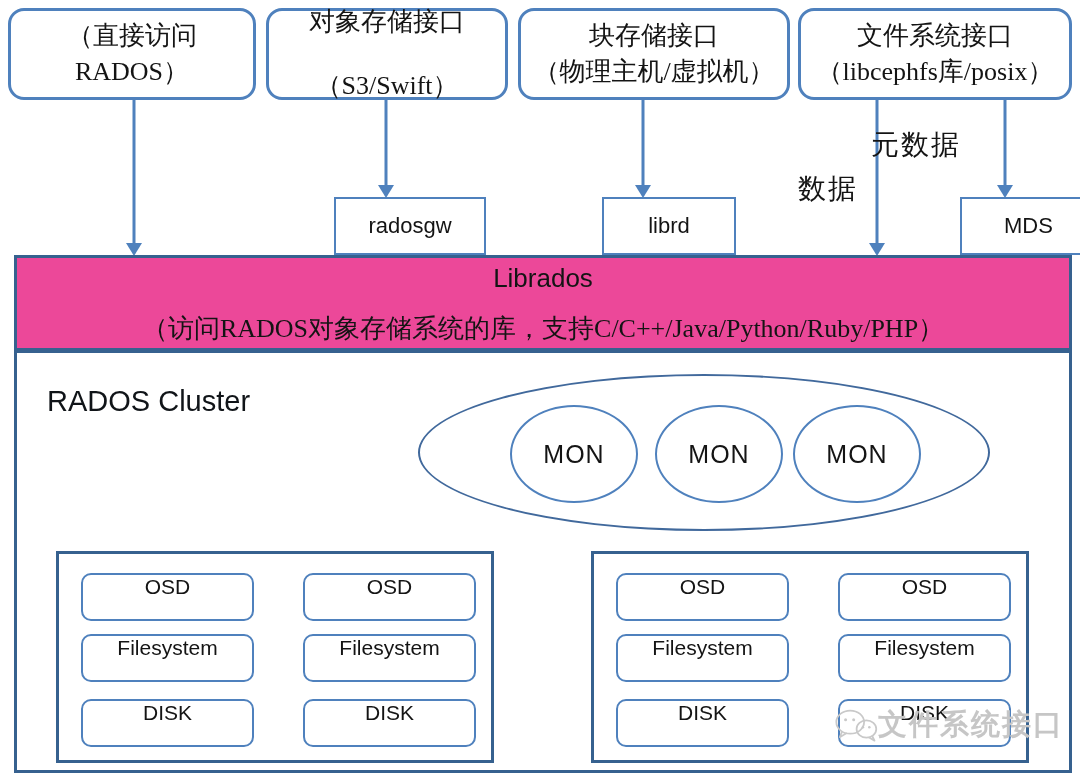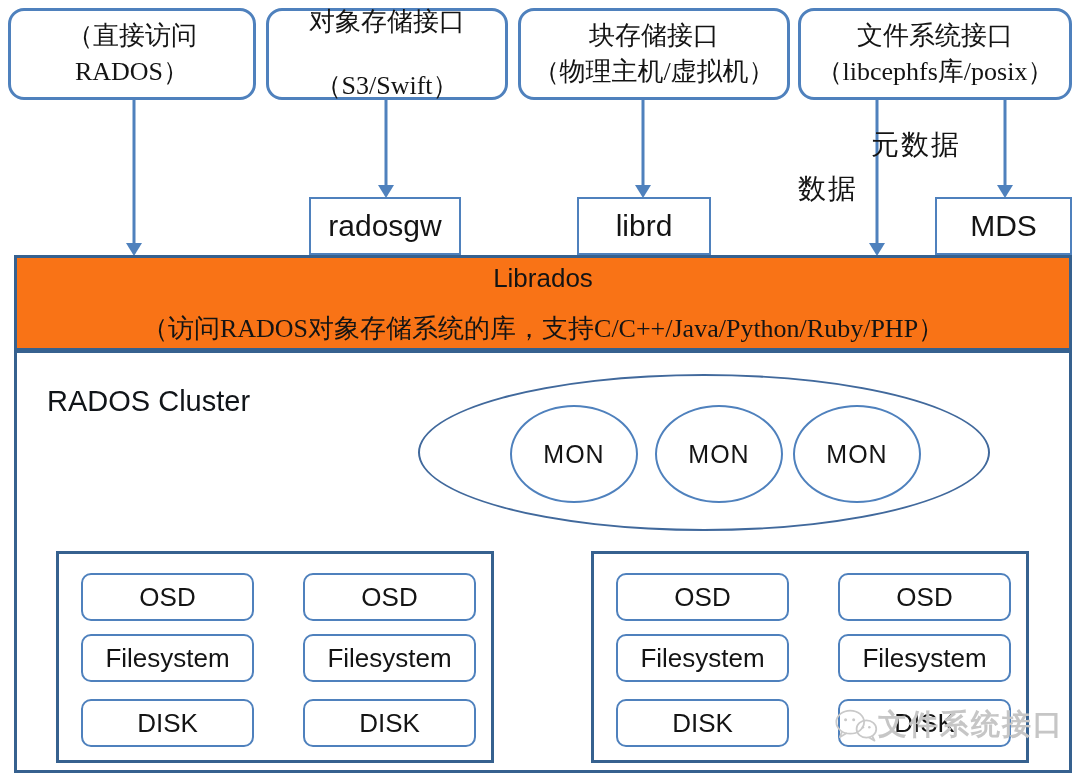--- a/index.html
+++ b/index.html
@@ -38,27 +38,27 @@
     border-top: 13px solid #4f81bd;
   }
 
   .edge-label { position: absolute; font-size: 28px; color:#141414; letter-spacing: 2px; }
 
   
   .gwbox {
     position: absolute; top: 197px; height: 58px;
     border: 2px solid #4f81bd; background:#ffffff;
     display:flex; align-items:center; justify-content:center;
-    font-size: 30px; color:#141414;
+    font-size: 22px; color:#141414;margin-left:25px;
   }
 
   
   .librados {
     position: absolute; left: 14px; top: 255px; width: 1058px; height: 96px;
-    border: 3px solid #36618f; background:#f97316;
+    border: 3px solid #36618f; background:#ec4899;
     display:flex; flex-direction:column; justify-content:center; align-items:center;
     font-size: 26px; line-height: 33px; color:#141414; text-align:center;gap:17px;
   }
 
   
   .rados {
     position: absolute; left: 14px; top: 350px; width: 1058px; height: 423px;
     border: 3px solid #36618f; background:#ffffff;
   }
   .rados-label { position:absolute; left: 30px; top: 32px; font-size: 29px; color:#101418; }
@@ -74,22 +74,22 @@
     font-size: 25px; color:#141414; letter-spacing:1px;
   }
 
   .node-group {
     position: absolute; top: 198px; width: 438px; height: 212px;
     border: 3px solid #36618f; background:#ffffff;
   }
   .node-box {
     position: absolute; width: 173px; height: 48px;
     border: 2px solid #4f81bd; border-radius: 10px;
-    display:flex; align-items:center; justify-content:center;
-    font-size: 26px; color:#141414; background:transparent;
+    display:flex; justify-content:center;
+    font-size: 21px; color:#141414; background:transparent;
   }
   .ncol1 { left: 22px; } .ncol2 { left: 244px; }
   .nrow1 { top: 19px; } .nrow2 { top: 80px; } .nrow3 { top: 145px; }
 
   
   .watermark {
     position:absolute; left: 834px; top: 694px; width: 230px; height: 62px;
     display:flex; align-items:center; pointer-events:none;
   }
   .watermark .wm-text {

